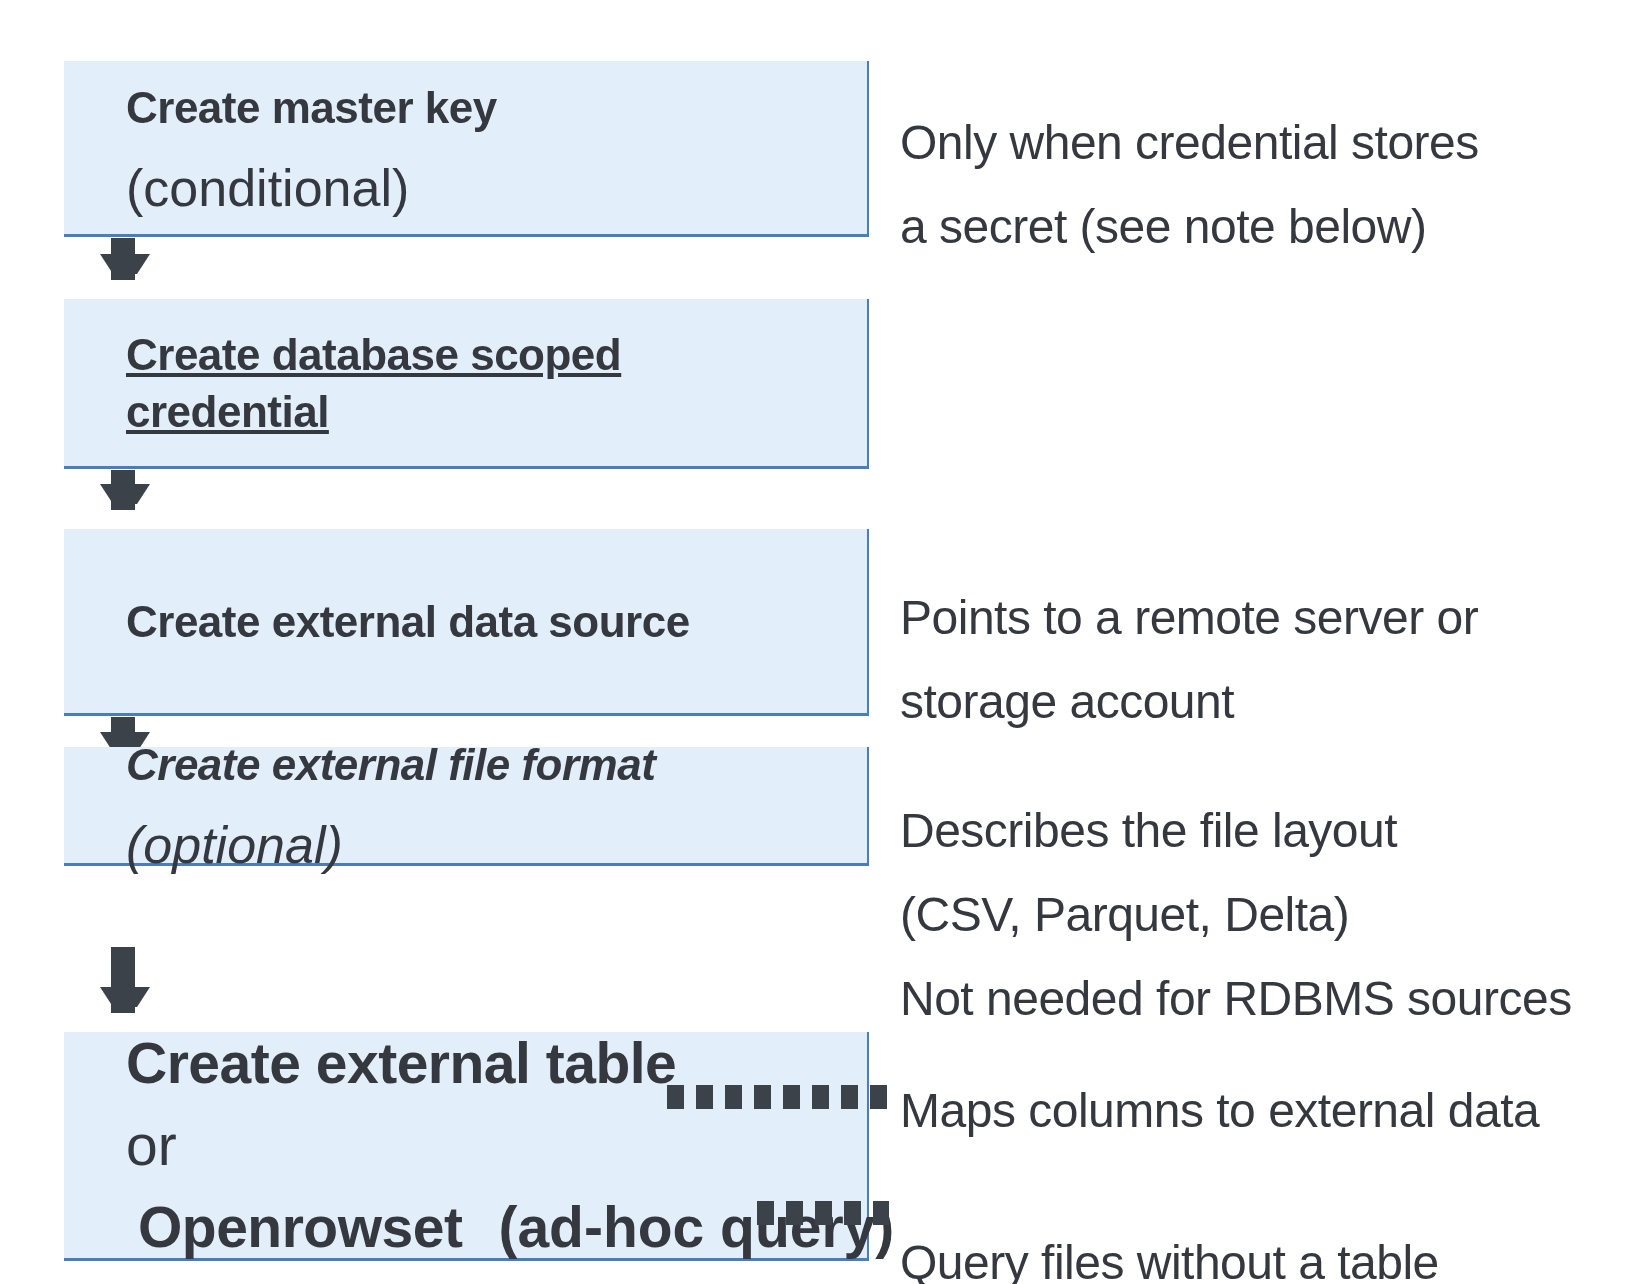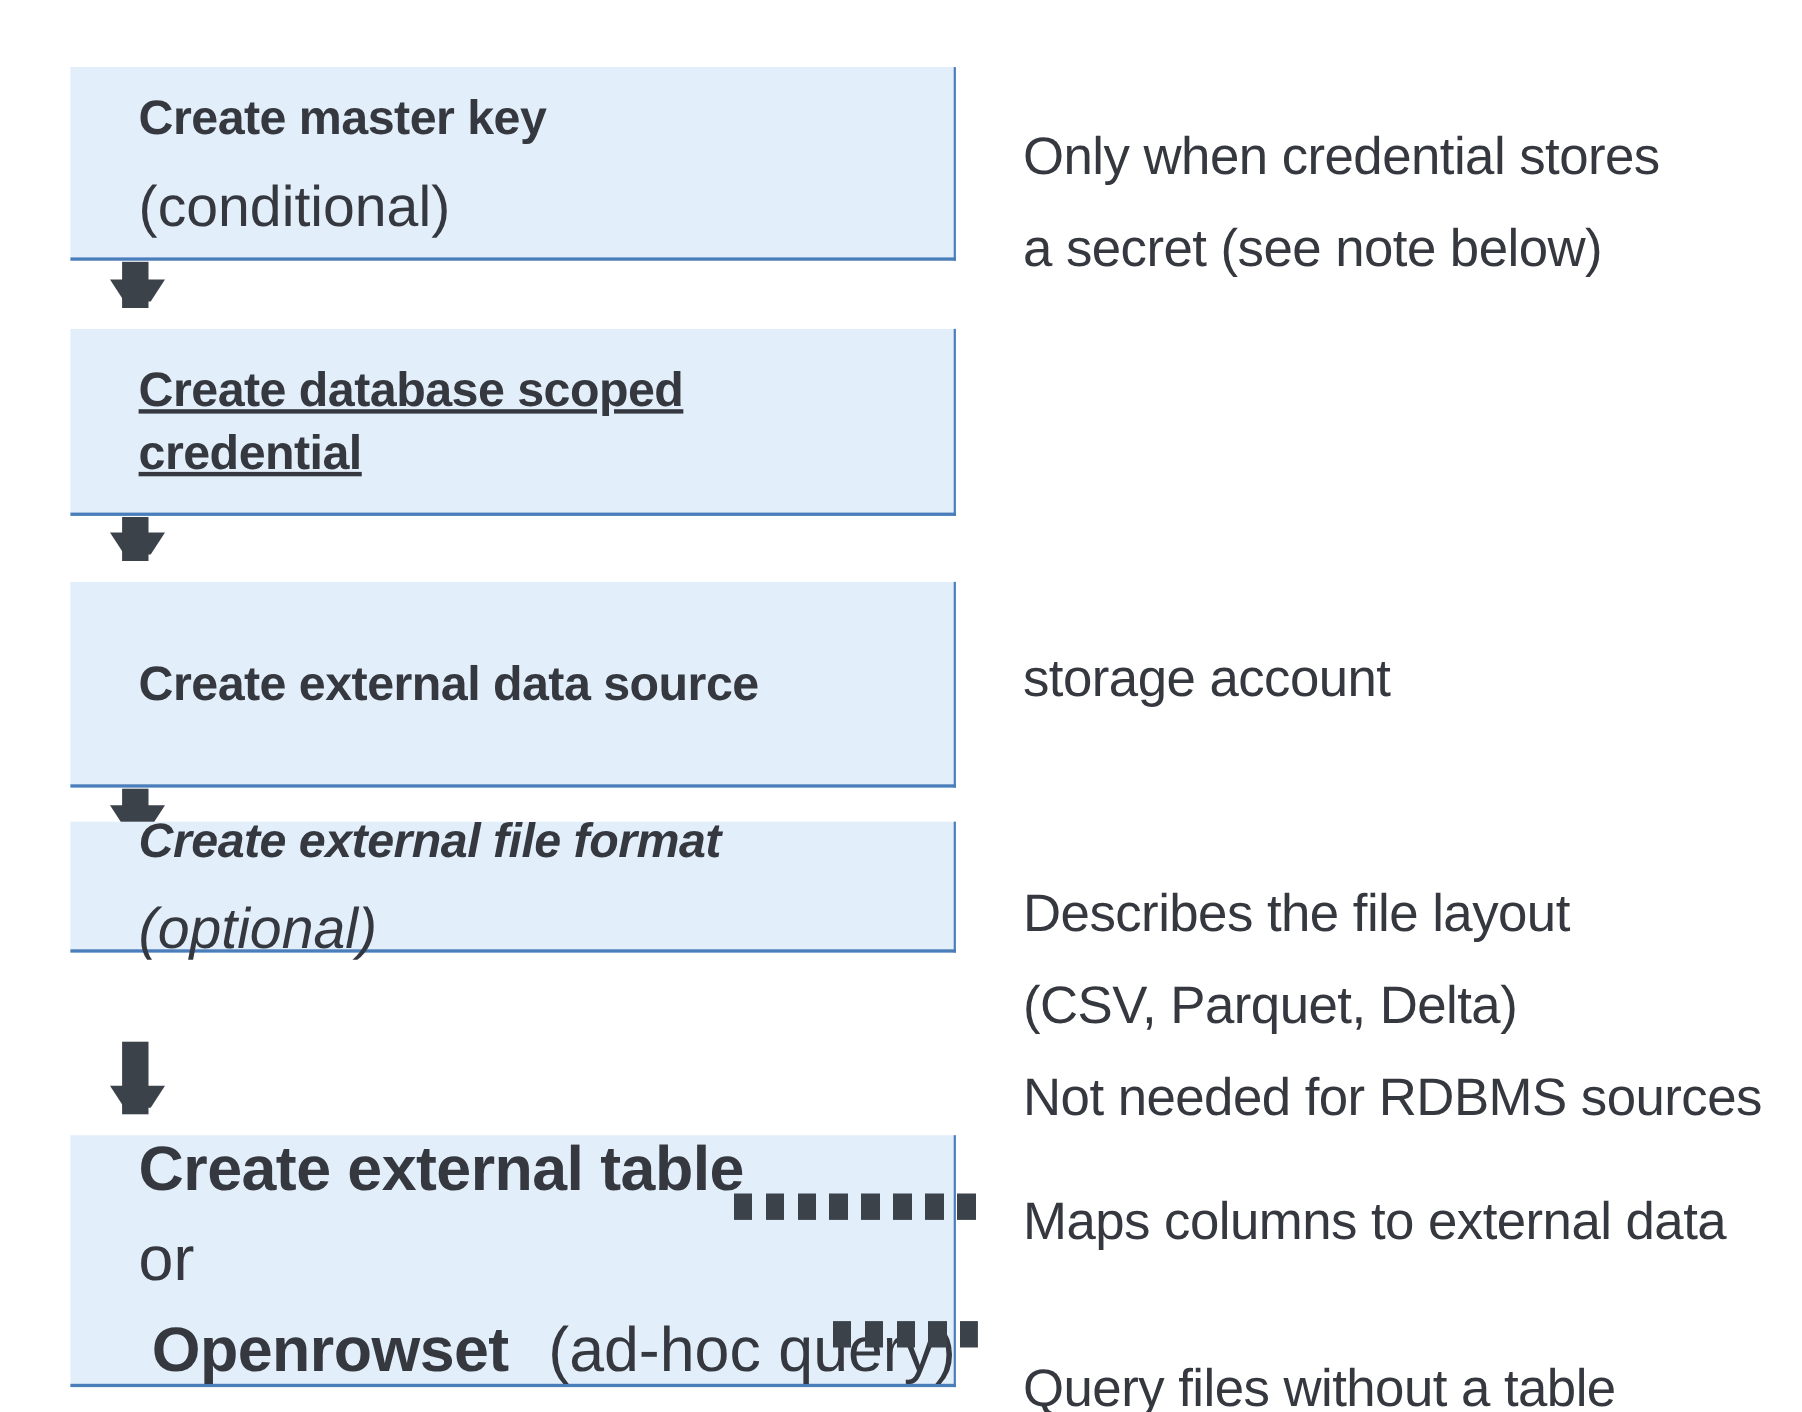--- a/index.html
+++ b/index.html
@@ -45,24 +45,24 @@
     font-size: 52px;
     font-weight: normal;
     line-height: 57px;
   }
   .box-line {
     font-size: 57px;
     line-height: 58px;
     white-space: nowrap;
   }
   .bold { font-weight: bold; letter-spacing: -0.5px; }
-  .reg { font-weight: normal; margin-left: 12px; }
+  .reg { font-weight: bold; margin-left: 12px; }
   .note {
     position: absolute;
-    left: 882px;
+    left: 852px;
     font-size: 48px;
     line-height: 60px;
     color: var(--text);
     letter-spacing: -0.5px;
   }
   .note div { white-space: nowrap; }
   .arrow {
     position: absolute;
     left: 74px;
     width: 30px;
@@ -137,20 +137,21 @@
 
   <div class="arrow a2">
     <div class="arrow-shaft"></div>
     <div class="arrow-head"></div>
   </div>
 
   <div class="flow-box b3">
     <div class="box-title">Create external data source</div>
   </div>
   <div class="note n3">
+    <div>Points to a remote server or</div>
     <div>storage account</div>
   </div>
 
   <div class="arrow a3">
     <div class="arrow-shaft"></div>
     <div class="arrow-head"></div>
   </div>
 
   <div class="flow-box b4">
     <div class="box-title">Create external file format</div>

